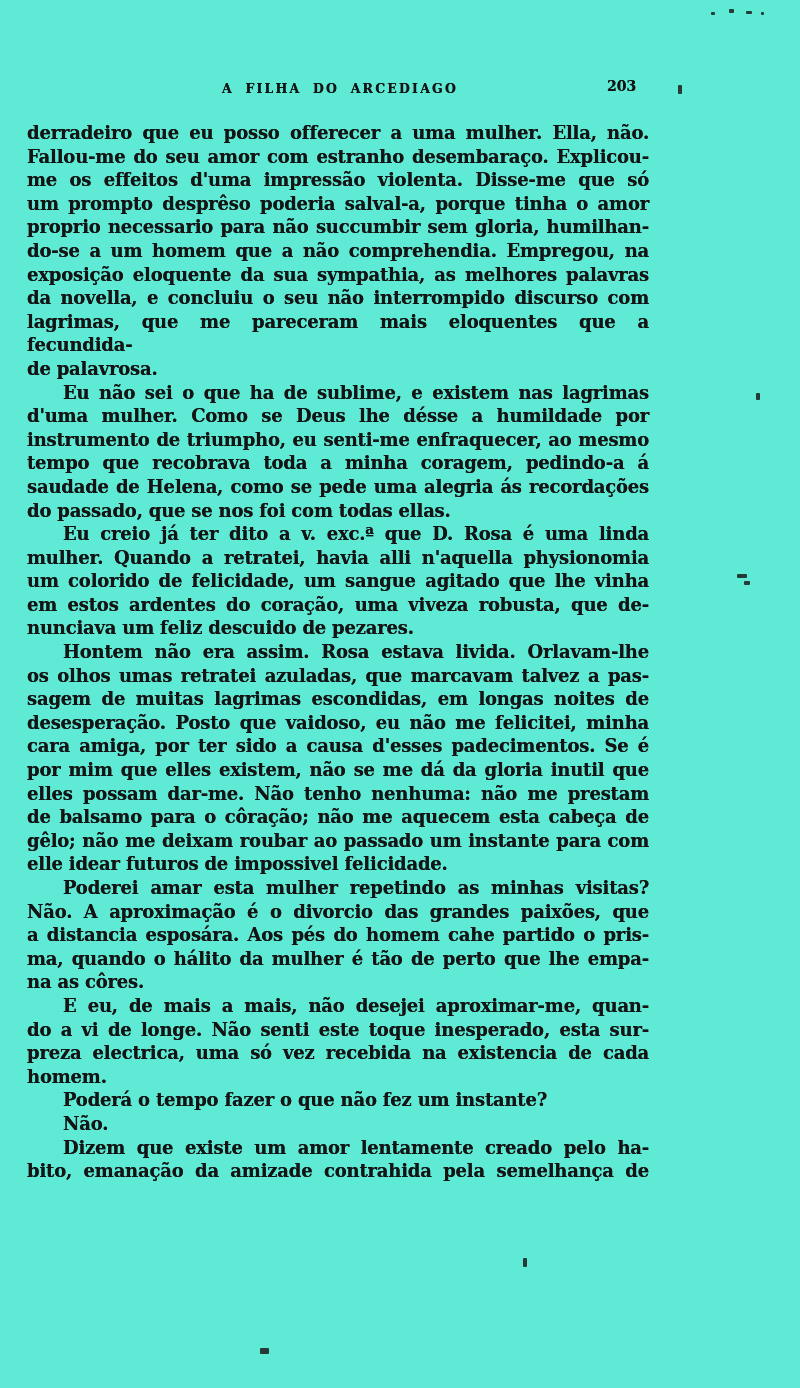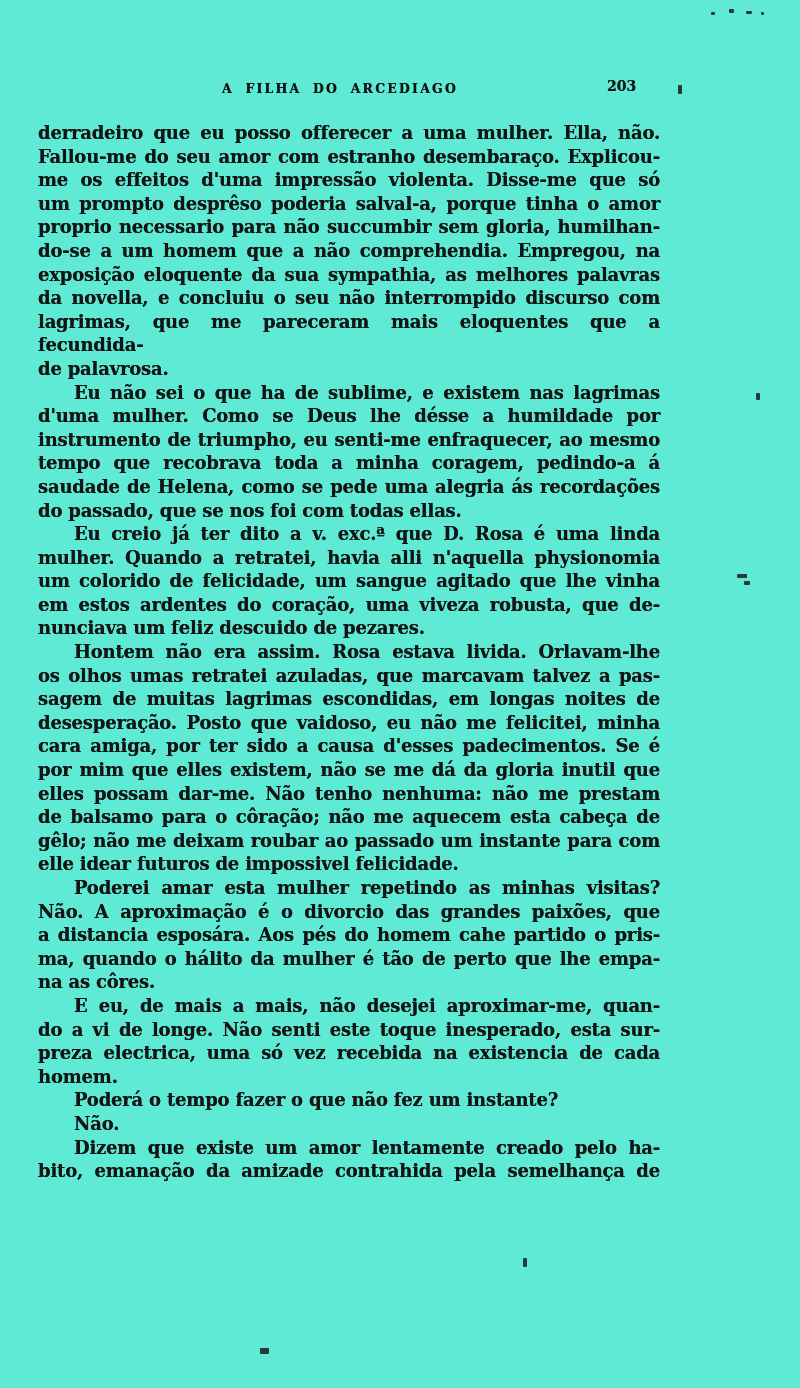--- a/index.html
+++ b/index.html
@@ -39,21 +39,21 @@
     left: 560px;
     top: 0;
     font-size: 14px;
     font-weight: bold;
     text-shadow: 0 0 0.6px rgba(0,0,0,0.8);
     margin-left: 20px;
   }
   .text-block {
     position: absolute;
     top: 121px;
-    left: 38px;
+    left: 27px;
     width: 622px;
   }
   .line {
     font-size: 18px;
     font-weight: bold;
     line-height: 23.6px;
     letter-spacing: -0.2px;
     white-space: normal;
     text-shadow: 0 0 0.5px rgba(10,10,10,0.75);
     text-align: left;

